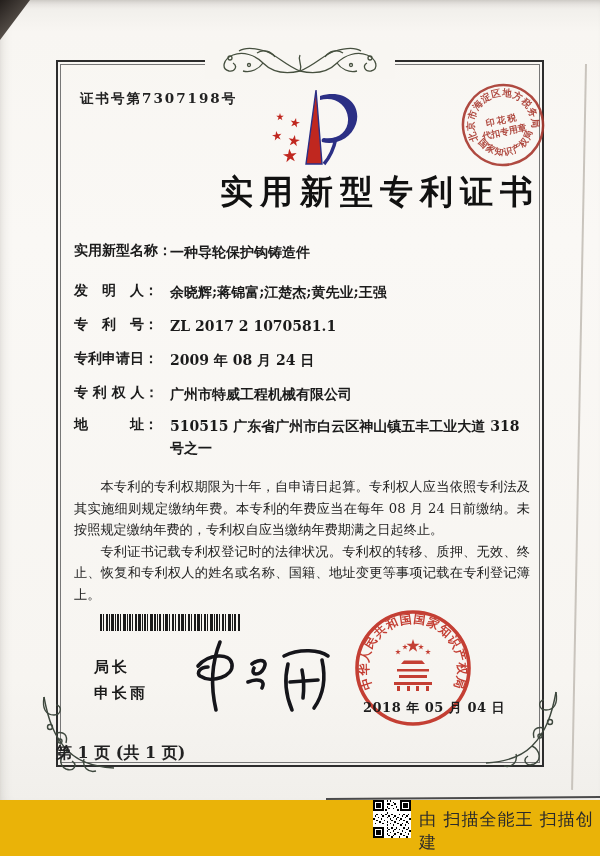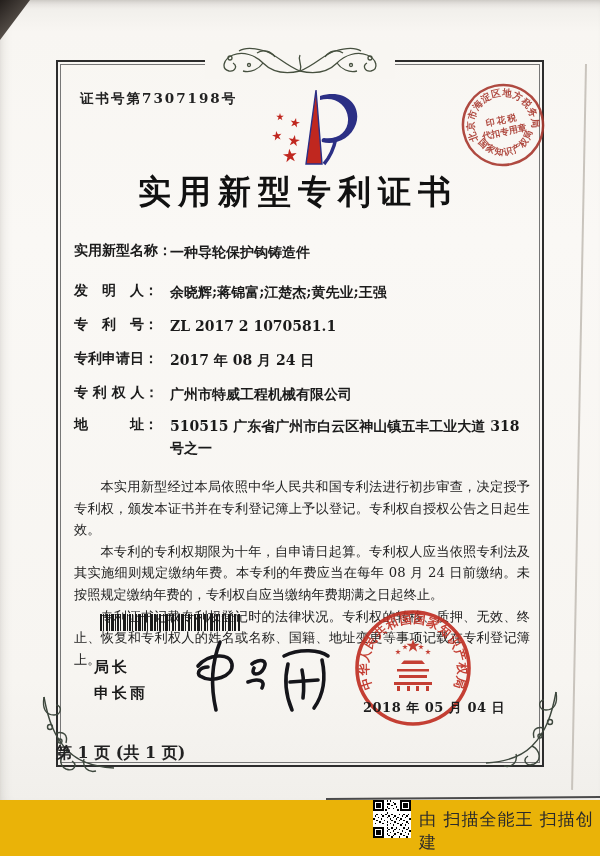--- a/index.html
+++ b/index.html
@@ -16,21 +16,21 @@
   .frame{position:absolute;left:56px;top:60px;width:484px;height:703px;
          border:2px solid #2d2d2d;}
   .frame::after{content:"";position:absolute;inset:2px;border:1px solid #777;}
   .ornament{position:absolute;}
   .orn-top{left:205px;top:41px;}
   .orn-bl{left:34px;top:693px;}
   .orn-br{left:484px;top:688px;}
   .cert-no{position:absolute;left:80px;top:90px;font-size:13.5px;font-weight:bold;letter-spacing:2px;color:#222;}
   .tax-stamp{position:absolute;left:458px;top:80px;transform:rotate(-12deg);opacity:.9;}
   .logo{position:absolute;left:250px;top:84px;}
-  .title{position:absolute;left:56px;top:170px;width:484px;text-align:center;
+  .title{position:absolute;left:56px;top:170px;width:484px;text-align:right;
          font-size:33px;font-weight:bold;letter-spacing:7px;color:#111;}
   .row{position:absolute;left:74px;font-size:14px;font-weight:bold;color:#1b1b1b;}
   .row .lab{display:inline-block;width:96px;vertical-align:top;white-space:nowrap;}
   .row .val{display:inline-block;width:368px;vertical-align:top;line-height:1.55;}
   .grant-no{position:absolute;left:271px;top:0;white-space:nowrap;font-weight:bold;}
   .paras{position:absolute;left:74px;top:476px;width:456px;font-size:13.2px;line-height:21.6px;
          text-align:justify;color:#222;}
   .paras p{margin:0;text-indent:2em;}
   .barcode{position:absolute;left:100px;top:614px;}
   .director-title{position:absolute;left:94px;top:658px;font-size:15px;font-weight:bold;letter-spacing:3px;}
@@ -132,31 +132,30 @@
     <div class="row" style="top:242px">
       <span class="lab">实用新型名称：</span><span class="val">一种导轮保护钩铸造件</span>
     </div>
     <div class="row" style="top:282px">
       <span class="lab">发　明　人：</span><span class="val">余晓辉;蒋锦富;江楚杰;黄先业;王强</span>
     </div>
     <div class="row" style="top:316px">
       <span class="lab">专　利　号：</span><span class="val">ZL 2017 2 1070581.1</span>
     </div>
     <div class="row" style="top:350px">
-      <span class="lab">专利申请日：</span><span class="val">2017 年 08 月 24 日</span>
+      <span class="lab">专利申请日：</span><span class="val">2009 年 08 月 24 日</span>
     </div>
     <div class="row" style="top:384px">
       <span class="lab">专 利 权 人：</span><span class="val">广州市特威工程机械有限公司</span>
     </div>
     <div class="row" style="top:416px">
       <span class="lab">地　　　址：</span><span class="val">510515 广东省广州市白云区神山镇五丰工业大道 318 号之一</span>
     </div>
 
     <div class="paras">
-      <p>本实用新型经过本局依照中华人民共和国专利法进行初步审查，决定授予专利权，颁发本证书并在专利登记簿上予以登记。专利权自授权公告之日起生效。</p>
       <p>本专利的专利权期限为十年，自申请日起算。专利权人应当依照专利法及其实施细则规定缴纳年费。本专利的年费应当在每年 08 月 24 日前缴纳。未按照规定缴纳年费的，专利权自应当缴纳年费期满之日起终止。</p>
       <p>专利证书记载专利权登记时的法律状况。专利权的转移、质押、无效、终止、恢复和专利权人的姓名或名称、国籍、地址变更等事项记载在专利登记簿上。</p>
     </div>
 
     <svg class="barcode" width="142" height="17" viewBox="0 0 142 17">
       <path fill="#1a1a1a" d="M0 0h2v17H-0zM3 0h1v17H3zM6 0h2v17H6zM9 0h1v17H9zM11 0h3v17h-3zM15 0h1v17h-1zM17 0h2v17h-2zM20 0h1v17h-1zM23 0h3v17h-3zM27 0h1v17h-1zM29 0h2v17h-2zM32 0h1v17h-1zM35 0h2v17h-2zM38 0h3v17h-3zM42 0h1v17h-1zM44 0h2v17h-2zM47 0h1v17h-1zM50 0h3v17h-3zM54 0h2v17h-2zM57 0h1v17h-1zM59 0h2v17h-2zM63 0h1v17h-1zM65 0h3v17h-3zM69 0h1v17h-1zM72 0h2v17h-2zM75 0h1v17h-1zM78 0h2v17h-2zM81 0h3v17h-3zM85 0h1v17h-1zM88 0h2v17h-2zM91 0h1v17h-1zM94 0h2v17h-2zM97 0h3v17h-3zM101 0h1v17h-1zM104 0h2v17h-2zM107 0h1v17h-1zM110 0h3v17h-3zM114 0h1v17h-1zM116 0h2v17h-2zM119 0h1v17h-1zM122 0h2v17h-2zM125 0h1v17h-1zM128 0h3v17h-3zM132 0h1v17h-1zM134 0h2v17h-2zM138 0h2v17h-2z"></path>
     </svg>
 
     <div class="director-title">局长</div>
     <div class="director-name">申长雨</div>

